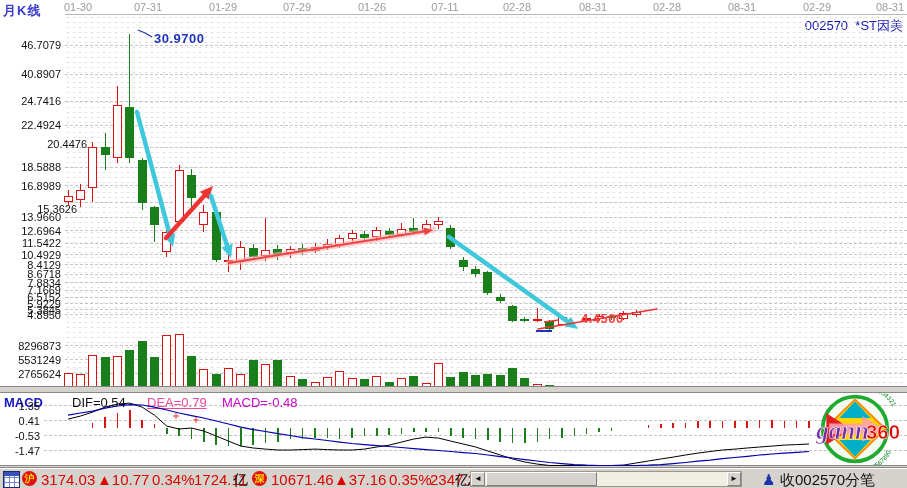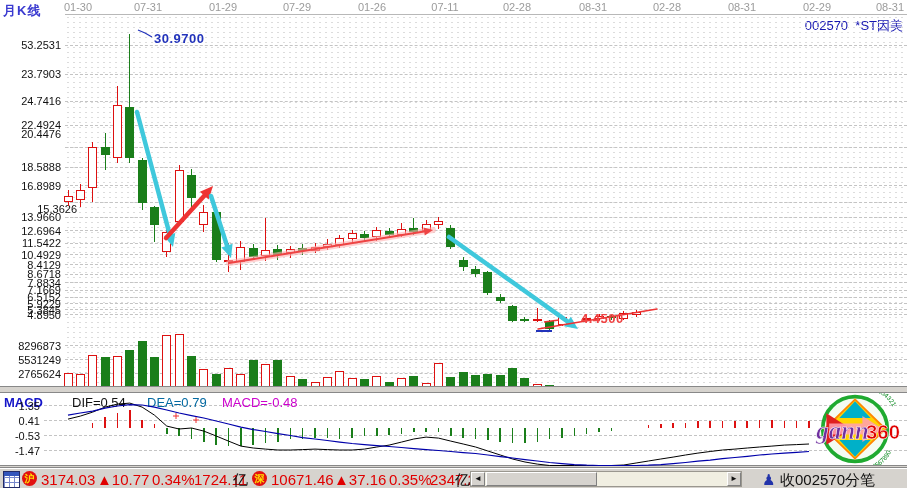--- a/index.html
+++ b/index.html
@@ -22,21 +22,21 @@
   .body-d{position:absolute;background:#1a7e1a;border:1px solid #1a7e1a;box-sizing:border-box;}
   .vbar-u{position:absolute;background:#fff;border:1px solid #dd1111;box-sizing:border-box;}
   .vbar-d{position:absolute;background:#1a7e1a;box-sizing:border-box;}
   .groove{position:absolute;left:0;width:907px;background:#d6d3ce;border-top:1px solid #888;border-bottom:1px solid #888;box-sizing:border-box;}
   #sep1{top:386px;height:7px;}
   #sep2{top:465px;height:3px;}
   
   .macd-h{position:absolute;top:395px;font-size:13px;white-space:nowrap;}
   #macd-title{left:4px;color:#1414c8;font-weight:bold;}
   #macd-dif{left:72px;color:#111;}
-  #macd-dea{left:147px;color:#0369a1;}
+  #macd-dea{left:147px;color:#ec4899;text-decoration:underline;}
   #macd-val{left:222px;color:#cc00cc;}
   .hist{position:absolute;width:1.6px;}
   #anno{position:absolute;left:0;top:0;pointer-events:none;}
   #peak-label{position:absolute;left:154px;top:31px;font-size:13px;font-weight:bold;color:#2233bb;letter-spacing:.5px;}
   #low-label{position:absolute;left:581px;top:311px;font-size:13px;font-weight:bold;color:#ef4444;letter-spacing:.5px;}
   #logo{position:absolute;left:808px;top:393px;}
   
   #statusbar{position:absolute;left:0;top:468px;width:907px;height:20px;background:#d6d3ce;border-top:1px solid #fff;}
   #statusbar span{position:absolute;top:2px;font-size:15px;white-space:nowrap;}
   .red{color:#e00000;}
@@ -66,29 +66,29 @@
 
 <div id="app">
 
   <span id="period-label">月K线</span>
   <div id="axis-top-line"></div>
   <span id="stock-label">002570  *ST因美</span>
 
   <div id="grid-bg"></div>
   <div id="chart-layer">
       <div class="hline" style="left: 65px; width: 842px; top: 44.5px;"></div>
-      <div class="price-label" style="top: 40px;">53.2531</div>
+      <div class="price-label" style="top: 40px;">46.7079</div>
       <div class="hline" style="left: 65px; width: 842px; top: 73.8388px;"></div>
-      <div class="price-label" style="top: 69.3388px;">23.7903</div>
+      <div class="price-label" style="top: 69.3388px;">40.8907</div>
       <div class="hline" style="left: 65px; width: 842px; top: 100.511px;"></div>
       <div class="price-label" style="top: 96.0107px;">24.7416</div>
       <div class="hline" style="left: 65px; width: 842px; top: 124.757px;"></div>
       <div class="price-label" style="top: 120.257px;">22.4924</div>
       <div class="hline" style="left: 65px; width: 842px; top: 146.8px;"></div>
-      <div class="price-label" style="top: 129px;">20.4476</div>
+      <div class="price-label" style="top: 139px; padding-left: 26px;">20.4476</div>
       <div class="hline" style="left: 65px; width: 842px; top: 166.838px;"></div>
       <div class="price-label" style="top: 162.338px;">18.5888</div>
       <div class="hline" style="left: 65px; width: 842px; top: 185.055px;"></div>
       <div class="price-label" style="top: 180.555px;">16.8989</div>
       <div class="hline" style="left: 65px; width: 842px; top: 201.616px;"></div>
       <div class="price-label" style="top: 204px; padding-left: 16px;">15.3626</div>
       <div class="hline" style="left: 65px; width: 842px; top: 216.672px;"></div>
       <div class="price-label" style="top: 212.172px;">13.9660</div>
       <div class="hline" style="left: 65px; width: 842px; top: 230.358px;"></div>
       <div class="price-label" style="top: 225.858px;">12.6964</div>

